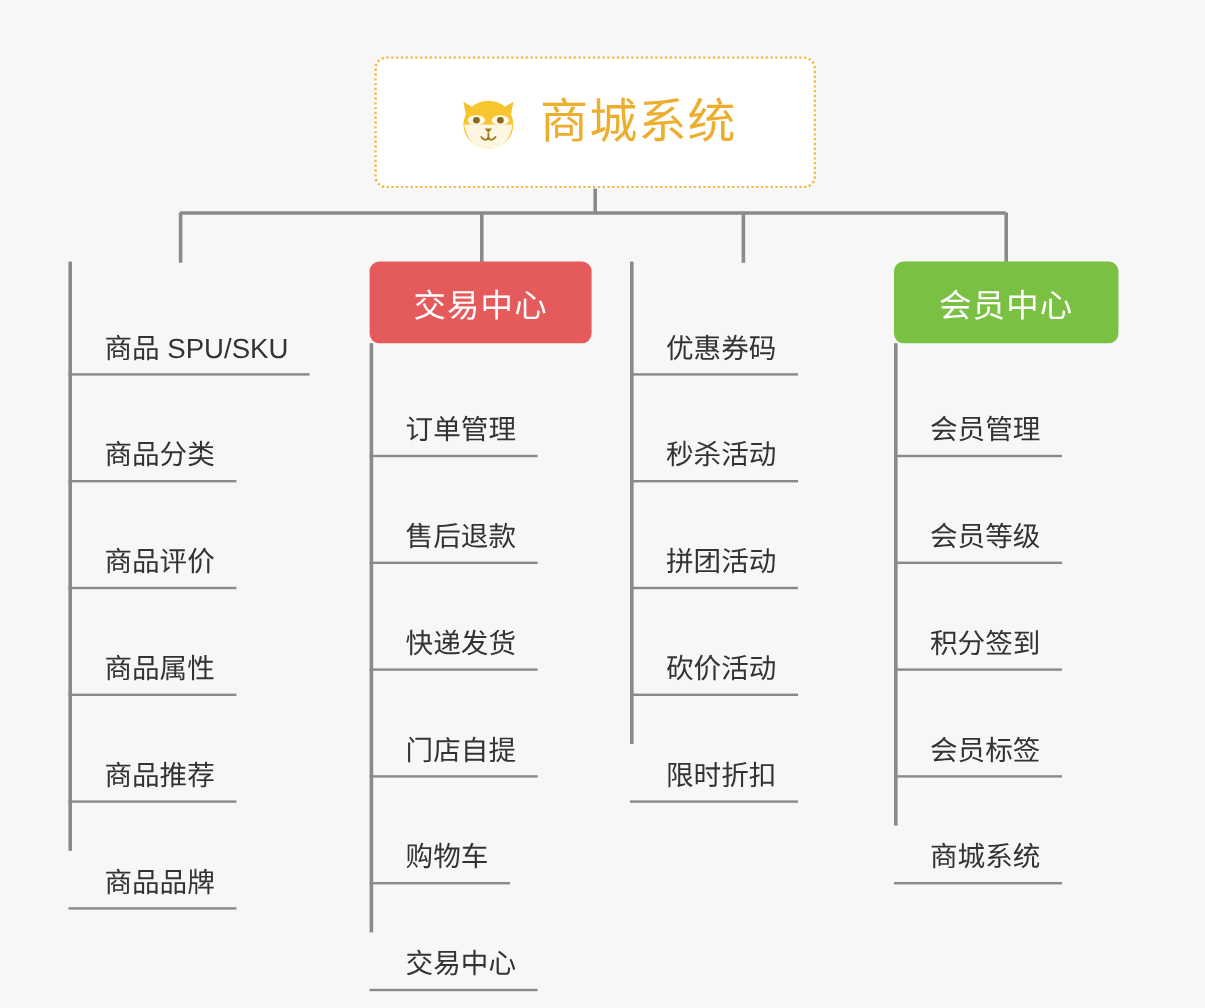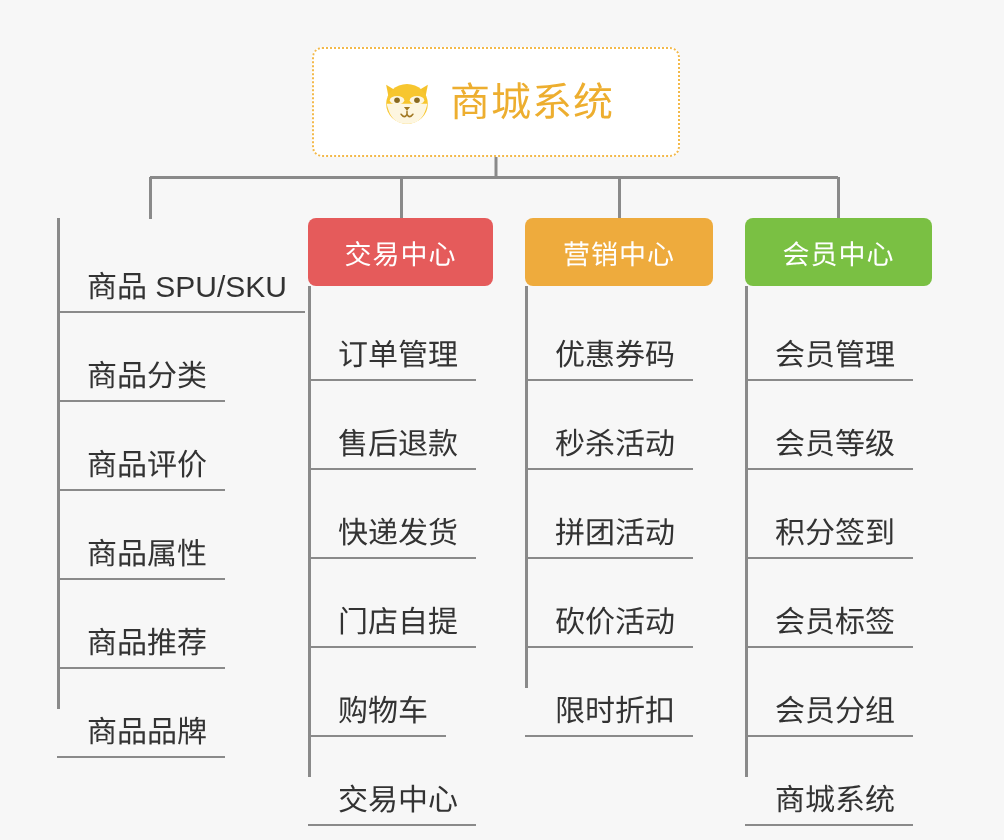--- a/index.html
+++ b/index.html
@@ -120,21 +120,21 @@
 
   .leaf {
     position: relative;
     height: 89px;
     display: flex;
     align-items: flex-end;
   }
 
   .leaf-label {
     display: inline-block;
-    font-size: 30px;
+    font-size: 23px;
     color: #333333;
     line-height: 1.05;
     white-space: nowrap;
     padding: 0 18px 9px 30px;
     border-bottom: 2px solid #8a8a8a;
     margin-left: 0;
   }
 
   
   .col-1 { left: 57px; }
@@ -239,23 +239,20 @@
         <div class="leaf">
           <span class="leaf-label" style="border-bottom-color: rgb(138, 138, 138);">购物车</span>
         </div>
         <div class="leaf">
           <span class="leaf-label" style="border-bottom-color: rgb(138, 138, 138);">交易中心</span>
         </div>
       </div>
     </div>
 
     <div class="column col-3">
-      <div class="col-header" style="background: rgb(238, 171, 61);">
-        <span>营销中心</span>
-      </div>
       <div class="col-body">
         <div class="spine" style="background: rgb(138, 138, 138);"></div>
         <div class="leaf">
           <span class="leaf-label" style="border-bottom-color: rgb(138, 138, 138);">优惠券码</span>
         </div>
         <div class="leaf">
           <span class="leaf-label" style="border-bottom-color: rgb(138, 138, 138);">秒杀活动</span>
         </div>
         <div class="leaf">
           <span class="leaf-label" style="border-bottom-color: rgb(138, 138, 138);">拼团活动</span>
@@ -281,22 +278,19 @@
         <div class="leaf">
           <span class="leaf-label" style="border-bottom-color: rgb(138, 138, 138);">会员等级</span>
         </div>
         <div class="leaf">
           <span class="leaf-label" style="border-bottom-color: rgb(138, 138, 138);">积分签到</span>
         </div>
         <div class="leaf">
           <span class="leaf-label" style="border-bottom-color: rgb(138, 138, 138);">会员标签</span>
         </div>
         <div class="leaf">
-          <span class="leaf-label" style="border-bottom-color: rgb(138, 138, 138);">会员分组</span>
-        </div>
-        <div class="leaf">
           <span class="leaf-label" style="border-bottom-color: rgb(138, 138, 138);">商城系统</span>
         </div>
       </div>
     </div>
 
   </div>
 </div>
 
 </body></html>

